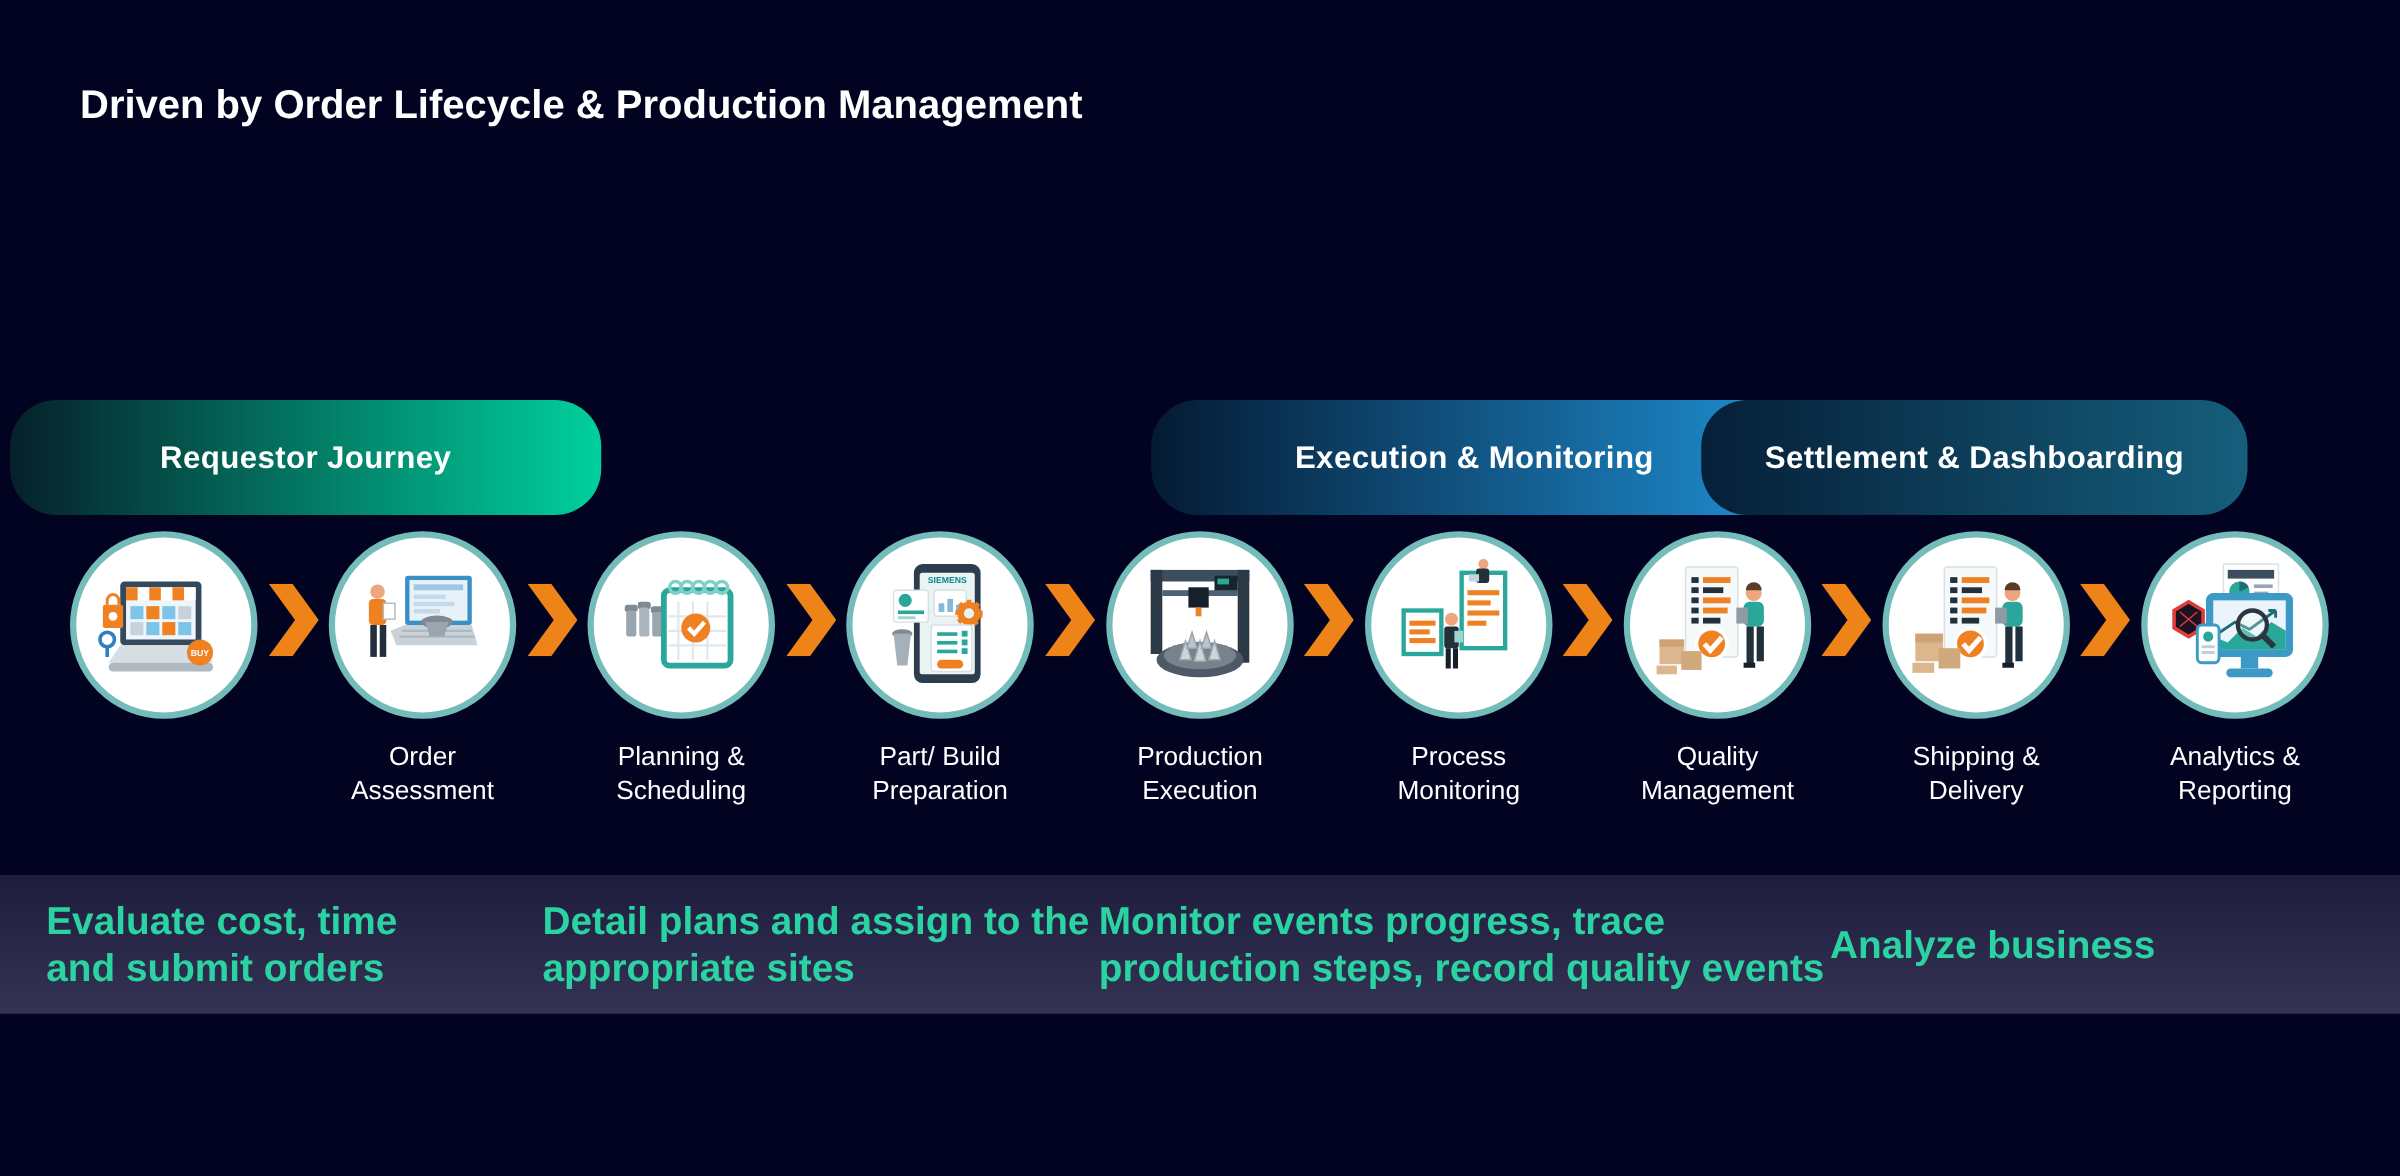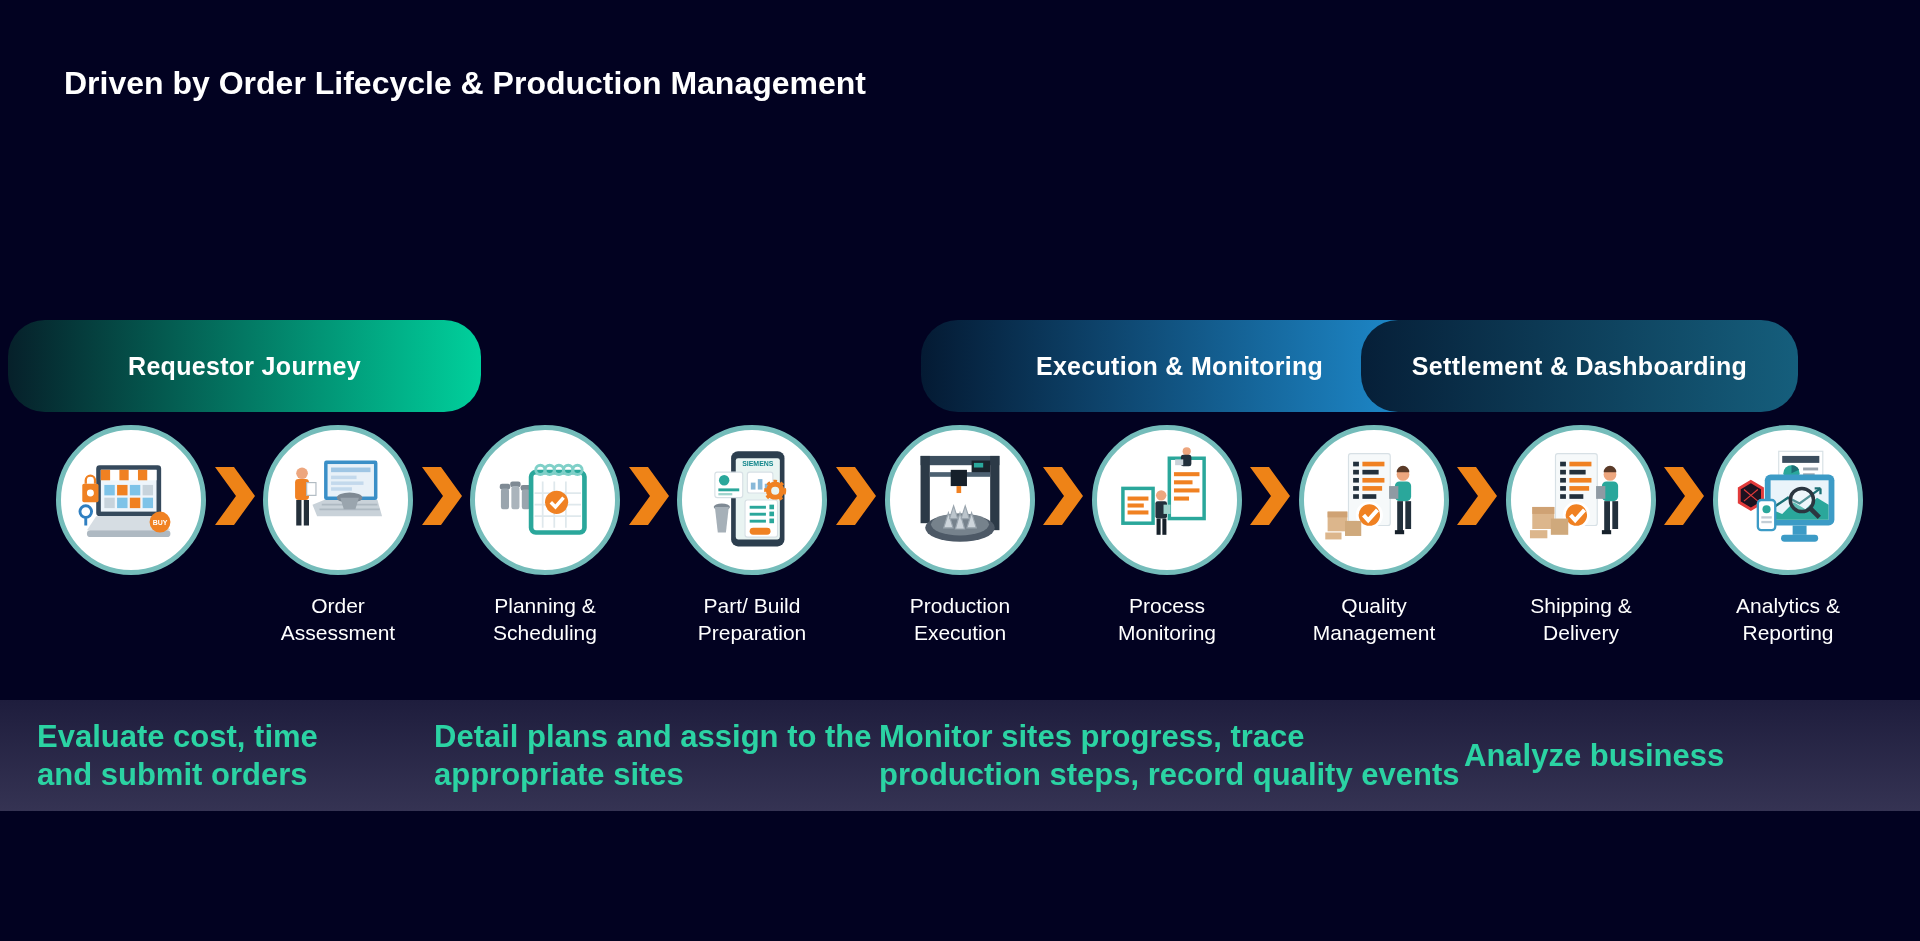--- a/index.html
+++ b/index.html
@@ -375,20 +375,20 @@
   <div class="band"></div>
   <div class="desc d1">
     <div>Evaluate cost, time</div>
     <div>and submit orders</div>
   </div>
   <div class="desc d2">
     <div>Detail plans and assign to the</div>
     <div>appropriate sites</div>
   </div>
   <div class="desc d3">
-    <div>Monitor sites progress, trace</div>
+    <div>Monitor events progress, trace</div>
     <div>production steps, record quality events</div>
   </div>
   <div class="desc d4">
     <div>Analyze business</div>
   </div>
 
 </div>
 
 </body></html>

